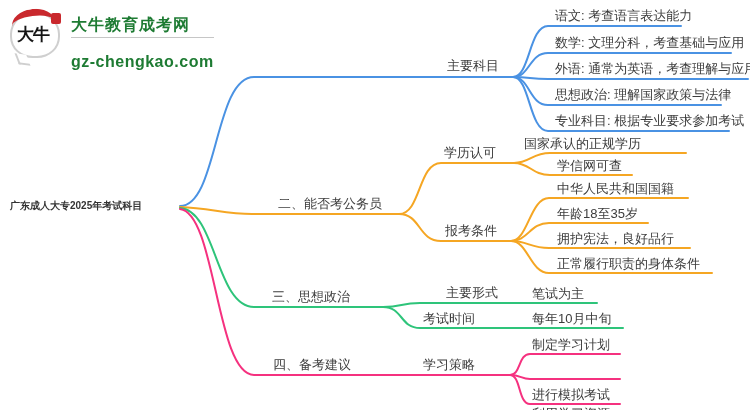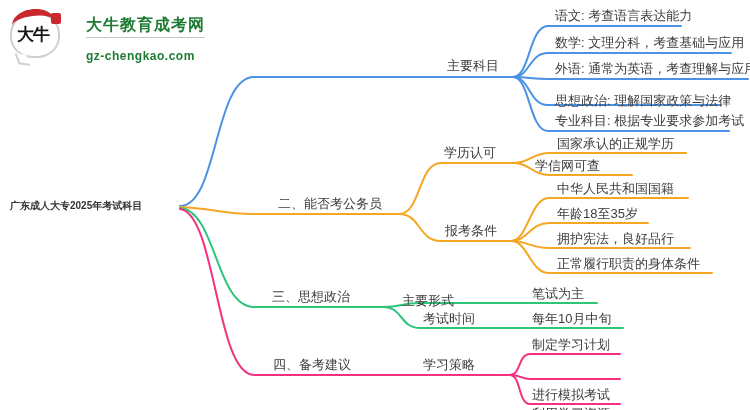--- a/index.html
+++ b/index.html
@@ -19,24 +19,24 @@
              border-radius:48% 48% 46% 46%;}
   .bubble-arc{position:absolute;top:-5px;left:0px;width:43px;height:22px;border-radius:50%;
               border-top:7px solid #c9282d;transform:rotate(-7deg);}
   .bubble-seal{position:absolute;top:-1px;right:-3px;width:10px;height:11px;background:#c9282d;
                border-radius:2px;}
   .bubble-text{position:absolute;left:5px;top:9px;font-family:"Liberation Serif","DejaVu Serif",serif;
                font-weight:700;font-size:17px;color:#151515;letter-spacing:-1px;}
   .bubble-tail{position:absolute;bottom:-9px;left:5px;width:9px;height:9px;background:#fff;
                border-left:2px solid #cfcfcf;border-bottom:2px solid #cfcfcf;
                transform:skewX(28deg) rotate(8deg);}
-  .logo-texts{margin-left:26px;padding-top:3px;}
+  .logo-texts{margin-left:11px;padding-top:3px;}
   .logo-brand{font-size:16px;font-weight:700;color:#1e7b33;letter-spacing:1px;line-height:20px;}
-  .logo-domain{font-size:12px;font-weight:700;color:#1e7b33;letter-spacing:.5px;line-height:16px;
-               border-top:1px solid #c6c6c6;margin-top:2px;padding-top:10px;}
+  .logo-domain{font-size:16px;font-weight:700;color:#1e7b33;letter-spacing:.5px;line-height:16px;
+               border-top:1px solid #c6c6c6;margin-top:2px;padding-top:16px;}
 </style>
 </head>
 <body>
 
 <div class="stage">
 
   <svg class="wires" viewBox="0 0 750 410">
     <g>
       <path class="ln-blue" d="M180,206 C218,206 214,77 254,77 H513"></path>
       <path class="ln-blue" d="M513,77 C530,77 529,26 548,26 H681"></path>
@@ -84,32 +84,32 @@
 
   <div class="node root-node" style="left:10px;top:197px;">广东成人大专2025年考试科目</div>
 
   <div class="node" style="left:278px;top:195px;">二、能否考公务员</div>
   <div class="node" style="left:272px;top:288px;">三、思想政治</div>
   <div class="node" style="left:273px;top:356px;">四、备考建议</div>
 
   <div class="node" style="left:447px;top:57px;">主要科目</div>
   <div class="node" style="left:444px;top:144px;">学历认可</div>
   <div class="node" style="left:445px;top:222px;">报考条件</div>
-  <div class="node" style="left:402px;top:284px;margin-top:8px;">主要形式</div>
+  <div class="node" style="left:446px;top:284px;">主要形式</div>
   <div class="node" style="left:423px;top:310px;">考试时间</div>
   <div class="node" style="left:423px;top:356px;">学习策略</div>
 
   <div class="node" style="left:555px;top:7px;">语文: 考查语言表达能力</div>
   <div class="node" style="left:555px;top:34px;">数学: 文理分科，考查基础与应用</div>
   <div class="node" style="left:555px;top:60px;">外语: 通常为英语，考查理解与应用</div>
-  <div class="node" style="left:555px;top:86px;margin-top:6px;">思想政治: 理解国家政策与法律</div>
+  <div class="node" style="left:555px;top:86px;">思想政治: 理解国家政策与法律</div>
   <div class="node" style="left:555px;top:112px;">专业科目: 根据专业要求参加考试</div>
 
-  <div class="node" style="left:557px;top:135px;">国家承认的正规学历</div>
-  <div class="node" style="left:535px;top:157px;">学信网可查</div>
+  <div class="node" style="left:524px;top:135px;">国家承认的正规学历</div>
+  <div class="node" style="left:557px;top:157px;">学信网可查</div>
   <div class="node" style="left:557px;top:180px;">中华人民共和国国籍</div>
   <div class="node" style="left:557px;top:205px;">年龄18至35岁</div>
   <div class="node" style="left:557px;top:230px;text-align:right;">拥护宪法，良好品行</div>
   <div class="node" style="left:557px;top:255px;">正常履行职责的身体条件</div>
 
   <div class="node" style="left:532px;top:285px;">笔试为主</div>
   <div class="node" style="left:532px;top:310px;">每年10月中旬</div>
 
   <div class="node" style="left:532px;top:336px;">制定学习计划</div>
   <div class="node" style="left:532px;top:361px;margin-top:44px;">利用学习资源</div>

